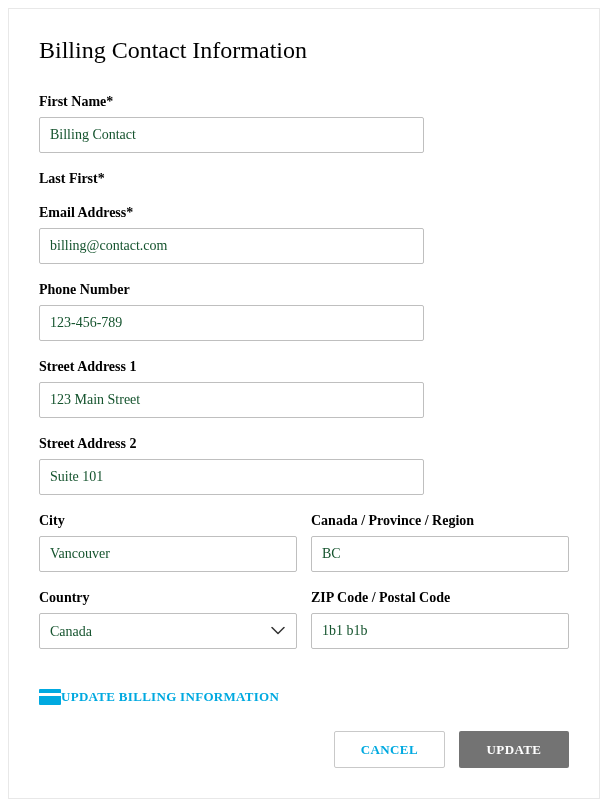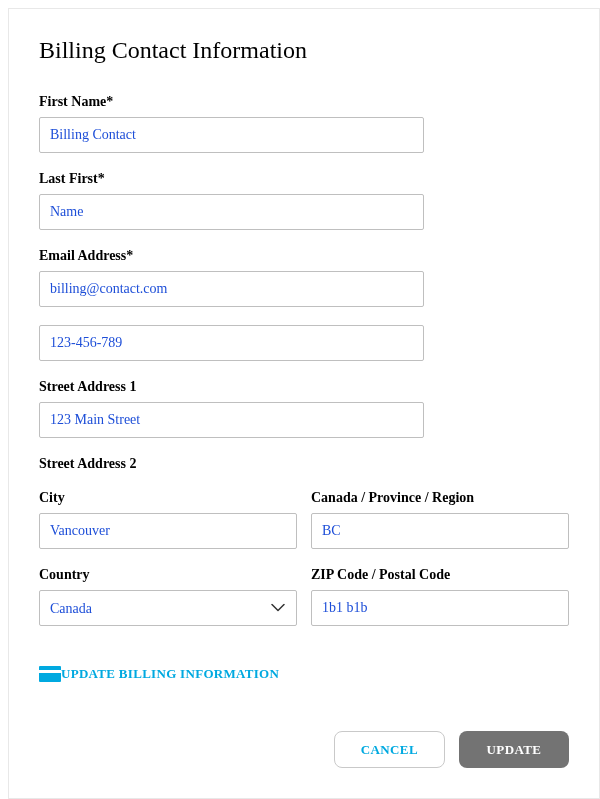--- a/index.html
+++ b/index.html
@@ -38,21 +38,21 @@
       color: #000;
       margin-bottom: 7px;
     }
     .input, .select {
       width: 100%;
       height: 36px;
       padding: 0 10px;
       border: 1px solid #bfbfbf;
       border-radius: 2px;
       font-size: 14px;
-      color: #1d4ed8;
+      color: #14532d;
       background: #fff;
       font-family: inherit;
     }
     .row {
       display: flex;
       gap: 14px;
       align-items: center;
     }
     .col {
       flex: 1;
@@ -114,21 +114,21 @@
     .actions {
       position: absolute;
       right: 30px;
       bottom: 30px;
       display: flex;
       gap: 14px;
     }
     .btn {
       height: 37px;
       padding: 0 26px;
-      border-radius: 8px;
+      border-radius: 2px;
       font-size: 13px;
       font-weight: 700;
       letter-spacing: 0.4px;
       cursor: pointer;
       border: none;
       font-family: inherit;
     }
     .btn-secondary {
       background: #fff;
       color: #00a9e0;
@@ -150,39 +150,40 @@
   <h1 class="title">Billing Contact Information</h1>
 
   <div class="wide-inputs">
     <div class="form-group">
       <label class="label">First Name*</label>
       <input class="input" type="text" value="Billing Contact" style="">
     </div>
 
     <div class="form-group">
       <label class="label">Last First*</label>
-      <input class="input" type="text" value="Name" style="">
     </div>
 
     <div class="form-group">
       <label class="label">Email Address*</label>
       <input class="input" type="text" value="billing@contact.com" style="">
     </div>
 
     <div class="form-group">
+      <label class="label">Phone Number</label>
       <input class="input" type="text" value="123-456-789" style="">
     </div>
 
     <div class="form-group">
       <label class="label">Street Address 1</label>
       <input class="input" type="text" value="123 Main Street" style="">
     </div>
 
     <div class="form-group">
       <label class="label">Street Address 2</label>
+      <input class="input" type="text" value="Suite 101" style="">
     </div>
   </div>
 
   <div class="row">
     <div class="col form-group">
       <label class="label">City</label>
       <input class="input" type="text" value="Vancouver" style="">
     </div>
     <div class="col form-group">
       <label class="label">Canada / Province / Region</label>

